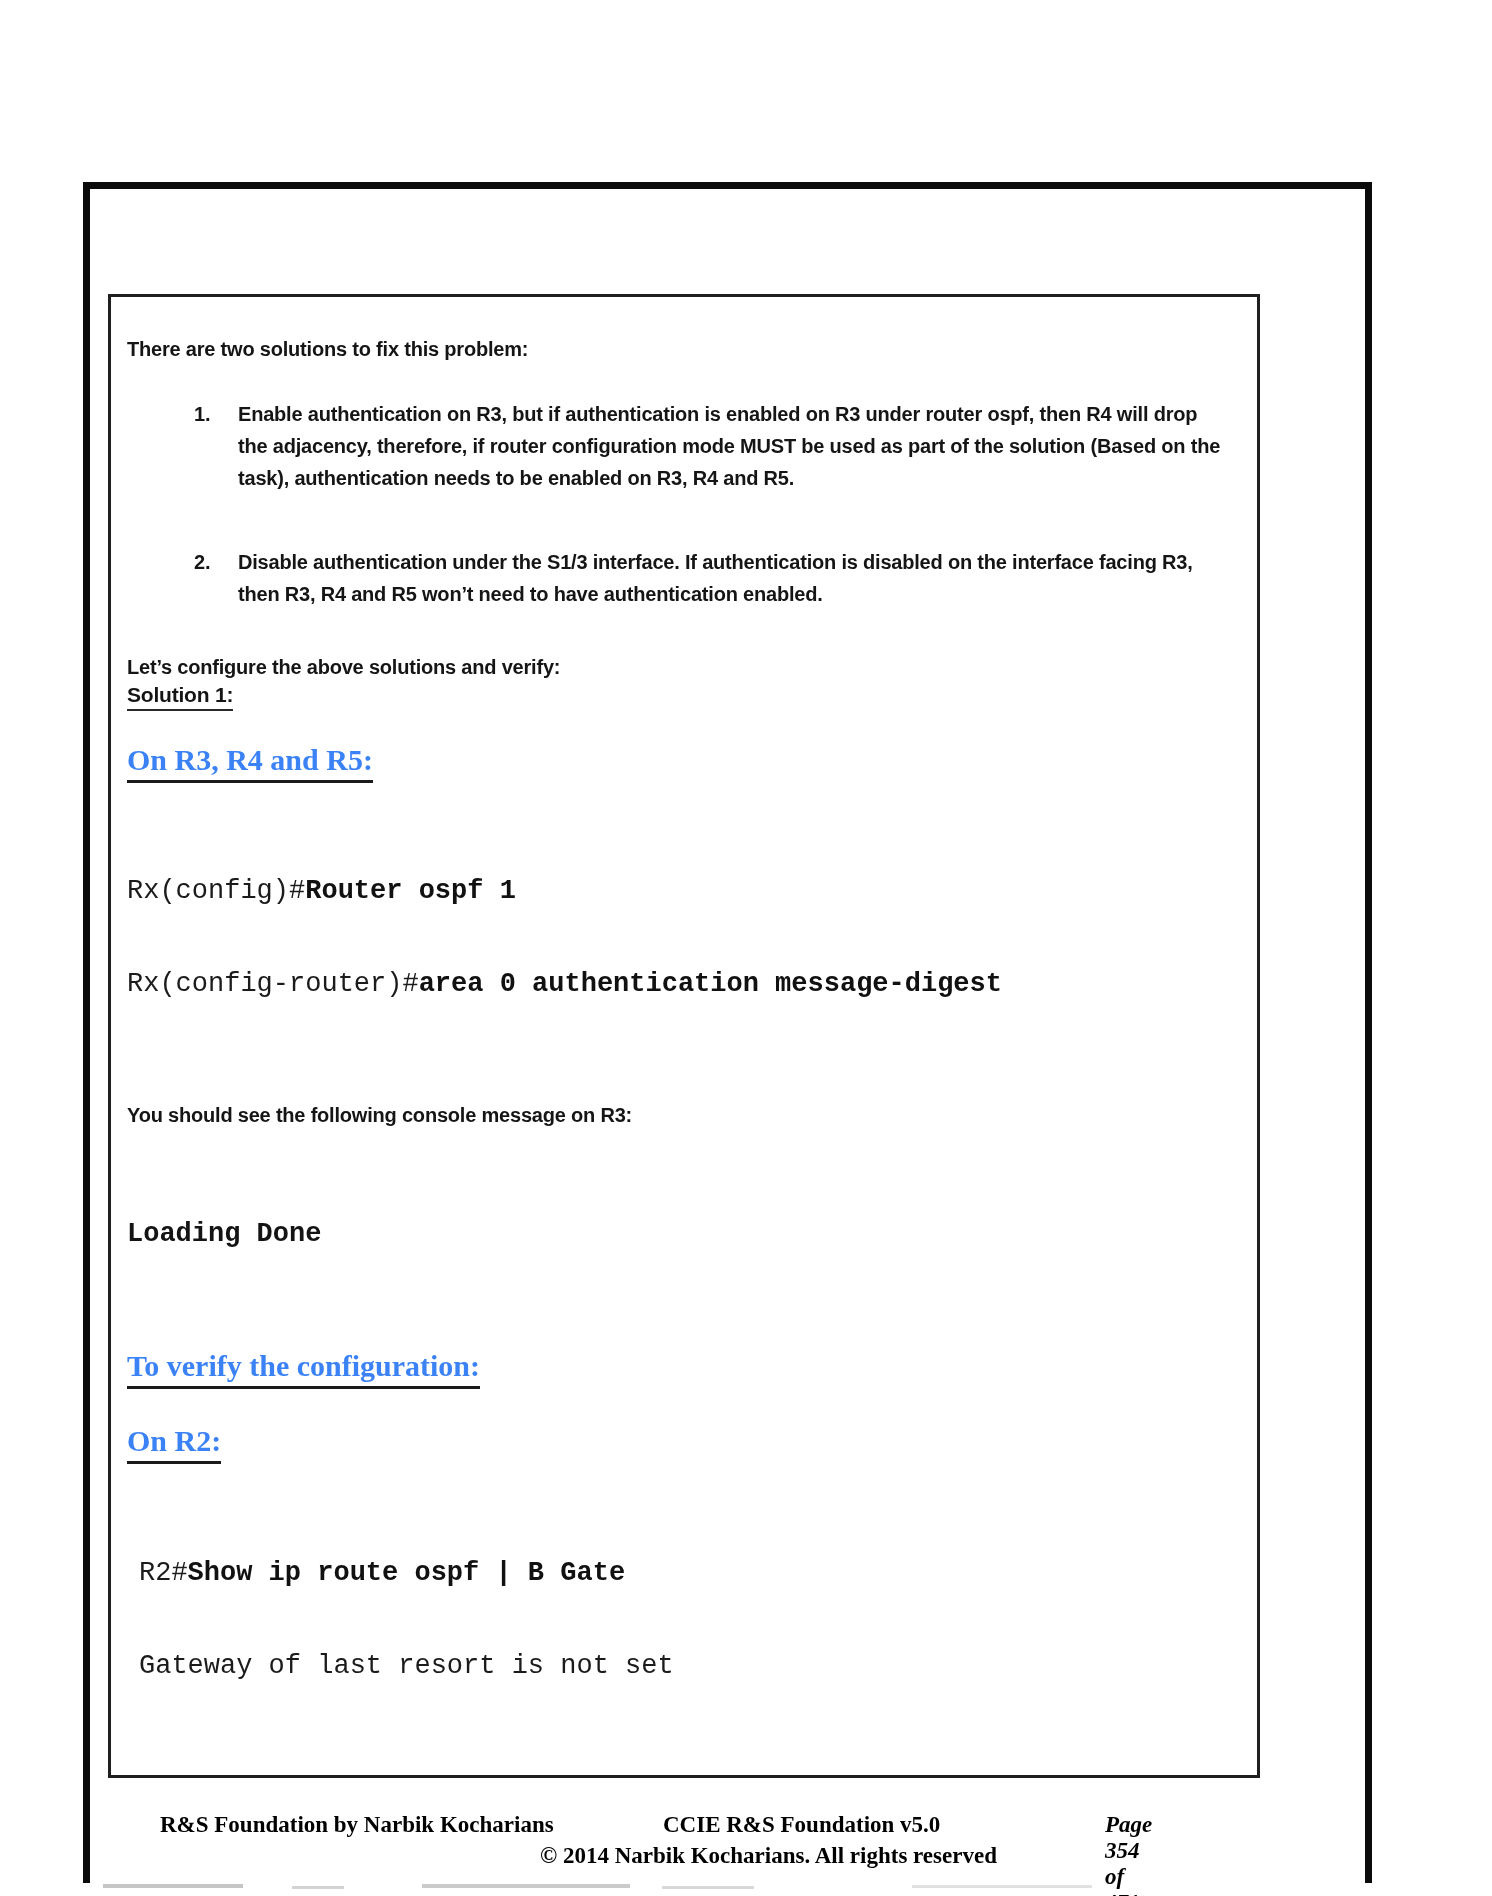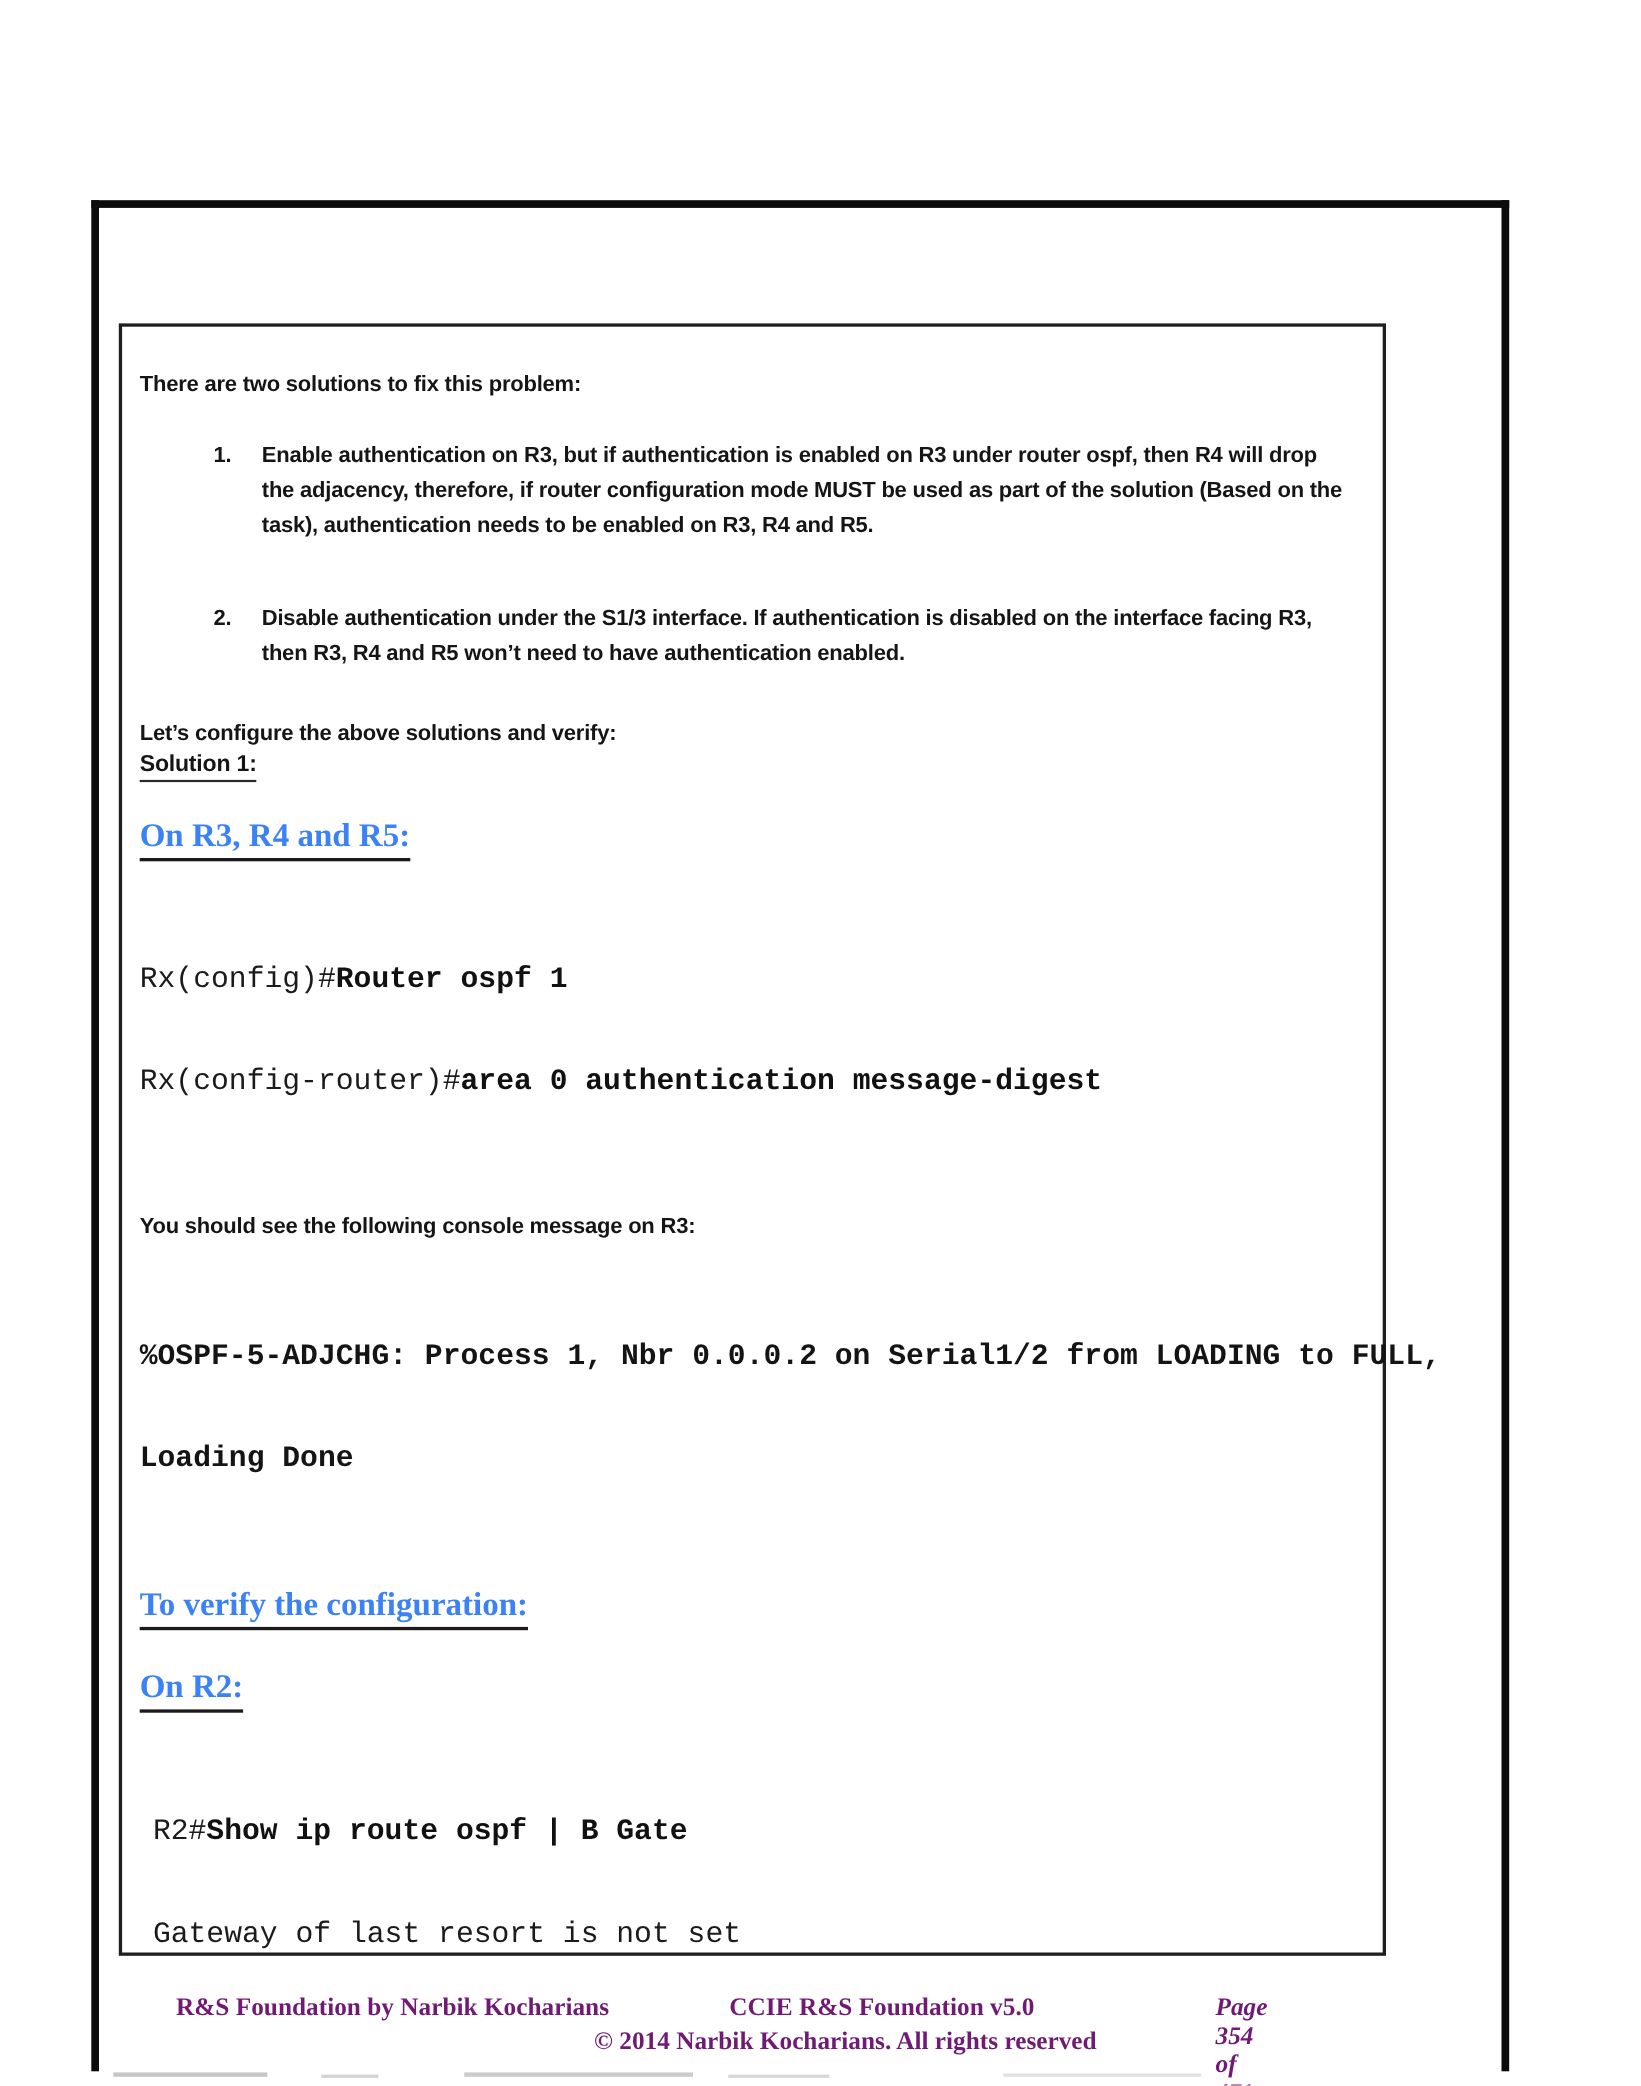--- a/index.html
+++ b/index.html
@@ -50,21 +50,21 @@
   .mt-h1{ margin-top:30px; }
   .mt-cfg{ margin-top:31px; }
   .mt-note{ margin-top:37px; }
   .mt-console{ margin-top:26px; }
   .mt-verify{ margin-top:35px; }
   .mt-onr2{ margin-top:33px; }
   .mt-r2out{ margin-top:32px;margin-left:12px; }
   .footer{
     position:absolute; left:83px; top:1812px; width:1022px; height:70px;
     font-family:"Liberation Serif", serif; font-weight:bold; font-size:23px;
-    color:#701a75;
+    color:#000000;
   }
   .footer-left{ position:absolute; left:77px; top:0; }
   .footer-center{ position:absolute; left:580px; top:0; }
   .footer-page{ position:absolute; left:1022px; top:0; font-style:italic; }
   .footer-copy{ position:absolute; left:457px; top:31px; }
   .artifact{ position:absolute; background:#a8a8a8; }
   .a1{ left:103px; top:1884px; width:140px; height:4px; opacity:.65; }
   .a2{ left:292px; top:1886px; width:52px; height:3px; opacity:.5; }
   .a3{ left:422px; top:1884px; width:208px; height:4px; opacity:.6; }
   .a4{ left:662px; top:1886px; width:92px; height:3px; opacity:.45; }
@@ -99,21 +99,20 @@
     </div>
 
     <div class="mono mt-cfg">
       <div><span>Rx(config)#</span><span class="cmd">Router ospf 1</span></div>
       <div><span>Rx(config-router)#</span><span class="cmd">area 0 authentication message-digest</span></div>
     </div>
 
     <div class="p mt-note">You should see the following console message on R3:</div>
 
     <div class="mono mono-bold mt-console">
-      <div>%OSPF-5-ADJCHG: Process 1, Nbr 0.0.0.2 on Serial1/2 from LOADING to FULL,</div>
       <div>Loading Done</div>
     </div>
 
     <div class="serif-h mt-verify">
       <span>To verify the configuration:</span>
     </div>
 
     <div class="serif-h mt-onr2">
       <span>On R2:</span>
     </div>

